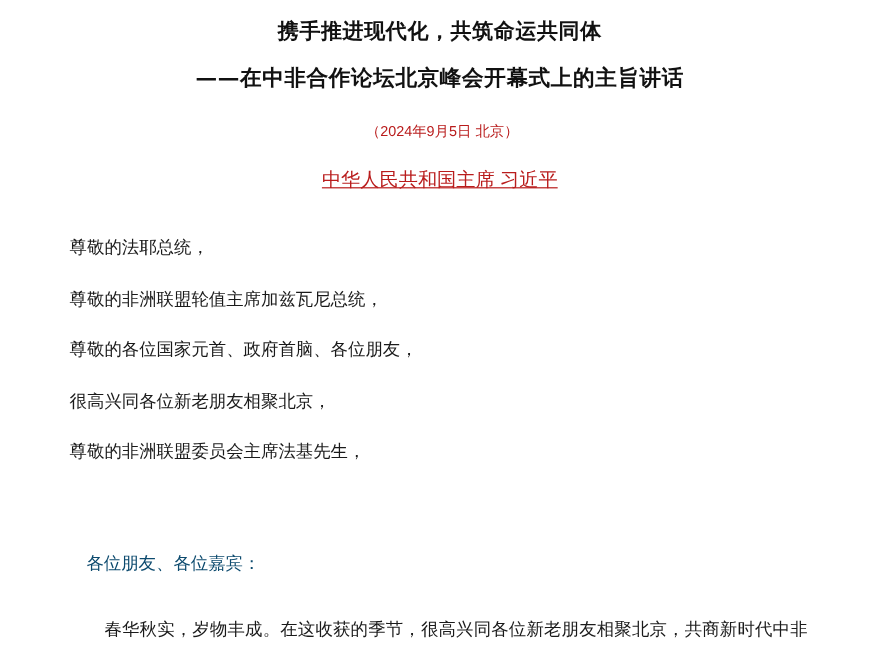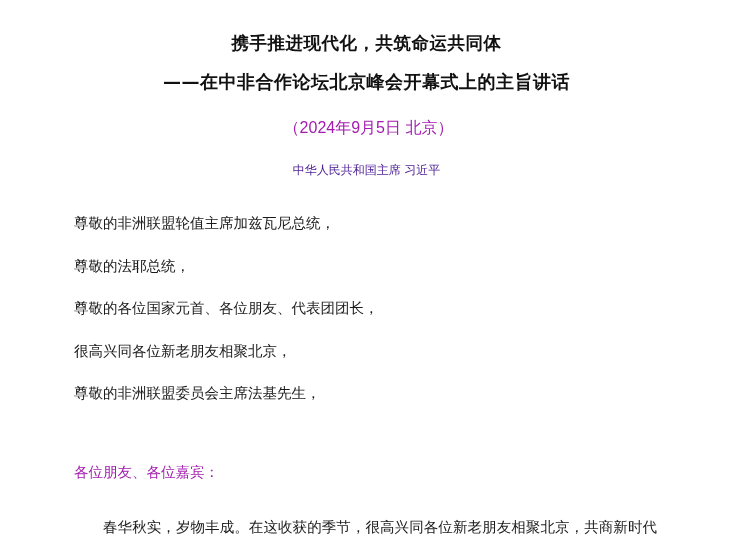--- a/index.html
+++ b/index.html
@@ -11,21 +11,21 @@
     height: 538px;
     background: #ffffff;
     font-family: "Liberation Sans", sans-serif;
     color: #1a1a1a;
     overflow: hidden;
   }
   .page {
     width: 733px;
     height: 538px;
     box-sizing: border-box;
-    padding: 16px;
+    padding: 0;
     position: relative;
   }
   .title-block {
     text-align: center;
     padding-top: 14px;
   }
   .title-main {
     font-family: "DejaVu Serif", "Liberation Serif", serif;
     font-weight: bold;
     font-size: 17.5px;
@@ -38,53 +38,54 @@
     font-family: "DejaVu Serif", "Liberation Serif", serif;
     font-weight: bold;
     font-size: 18px;
     letter-spacing: 0.5px;
     color: #111111;
     line-height: 1.5;
     margin: 12px 0 0 0;
   }
   .title-date {
     font-family: "Liberation Sans", sans-serif;
-    font-size: 16px;
-    color: #a21caf;
+    font-size: 12px;
+    color: #b91c1c;
     margin: 22px 0 0 4px;
     line-height: 1.4;
   }
   .title-author {
     font-family: "Liberation Sans", sans-serif;
-    font-size: 12px;
-    color: #4c1d95;
+    font-size: 16px;
+    color: #b91c1c;
     margin: 22px 0 0 0;
     line-height: 1.4;
+    text-decoration: underline;
   }
   .body-block {
     margin-top: 34px;
     padding: 0 60px 0 58px;
   }
   .salutation {
     font-size: 14.5px;
     line-height: 1.55;
     color: #1a1a1a;
     margin: 0 0 20px 0;
   }
   .salutation:last-of-type {
     margin-bottom: 0;
   }
   .gap-block {
     height: 36px;
   }
   .addressee {
     font-size: 14.5px;
     line-height: 1.55;
-    color: #a21caf;
-    margin: 0;
+    color: #0c4a6e;
+    margin: 14px;
   }
   .para {
     font-size: 14.5px;
     line-height: 1.75;
     color: #1a1a1a;
     margin: 32px 0 0 0;
     text-indent: 2em;
     text-align: justify;
   }
 </style>
@@ -94,23 +95,23 @@
 <div class="page">
 
   <div class="title-block">
     <h1 class="title-main">携手推进现代化，共筑命运共同体</h1>
     <h2 class="title-sub">——在中非合作论坛北京峰会开幕式上的主旨讲话</h2>
     <div class="title-date">（2024年9月5日 北京）</div>
     <div class="title-author">中华人民共和国主席 习近平</div>
   </div>
 
   <div class="body-block">
+    <p class="salutation">尊敬的法耶总统，</p>
     <p class="salutation">尊敬的非洲联盟轮值主席加兹瓦尼总统，</p>
-    <p class="salutation">尊敬的法耶总统，</p>
-    <p class="salutation">尊敬的各位国家元首、各位朋友、代表团团长，</p>
+    <p class="salutation">尊敬的各位国家元首、政府首脑、各位朋友，</p>
     <p class="salutation">很高兴同各位新老朋友相聚北京，</p>
     <p class="salutation">尊敬的非洲联盟委员会主席法基先生，</p>
 
     <div class="gap-block"></div>
 
     <p class="addressee">各位朋友、各位嘉宾：</p>
 
     <p class="para">春华秋实，岁物丰成。在这收获的季节，很高兴同各位新老朋友相聚北京，共商新时代中非友好合作大计。首先，我代表中国政府和中国人民，对大家的到来表示热烈欢迎！</p>
   </div>
 

